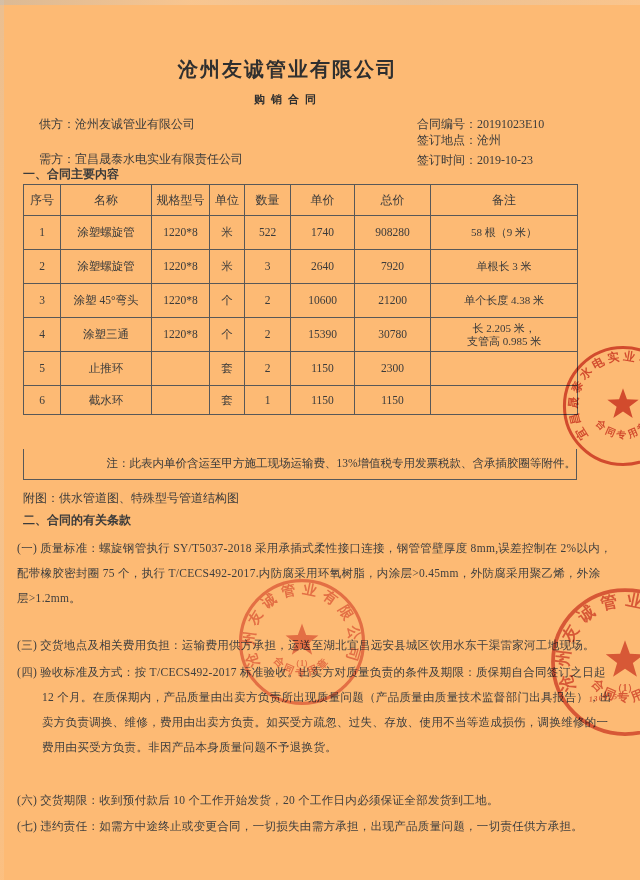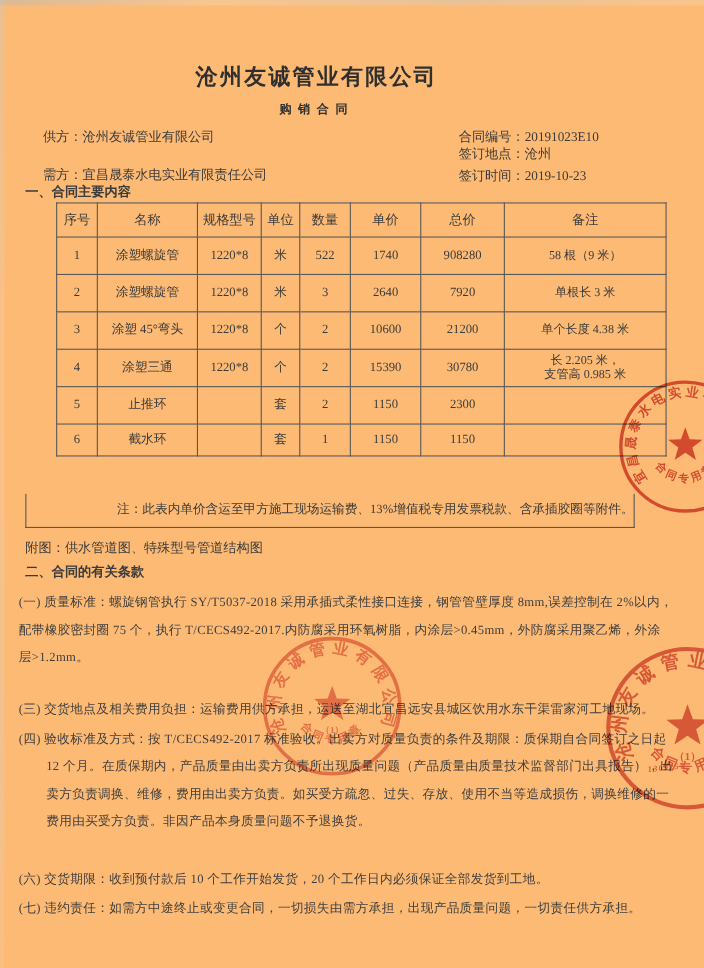--- a/index.html
+++ b/index.html
@@ -17,21 +17,21 @@
   .doc-title{position:absolute;top:92px;left:0;width:576px;text-align:center;
     font-size:11px;font-weight:600;letter-spacing:6px;color:#2f2f2f;}
   .line{position:absolute;font-size:12px;white-space:nowrap;}
   .supplier{top:116px;left:39px;}
   .buyer{top:151px;left:39px;}
   .meta-contract-no{top:116px;left:417px;}
   .meta-sign-place{top:132px;left:417px;}
   .meta-sign-date{top:152px;left:417px;}
   .s1-heading{top:166px;left:23px;font-weight:600;}
   .goods{position:absolute;top:184px;left:23px;width:554px;
-    border-collapse:collapse;table-layout:fixed;margin-left:28px;}
+    border-collapse:collapse;table-layout:fixed;}
   .goods th,.goods td{border:1px solid #585858;padding:0 2px;text-align:center;
     vertical-align:middle;font-weight:normal;font-size:11.5px;line-height:1.25;
     color:#3b3b3b;white-space:pre-line;overflow:hidden;}
   .goods thead tr{height:31px;}
   .goods thead th{font-size:12px;}
   .goods tbody tr{height:34px;}
   .goods tbody tr.short{height:29px;}
   .goods tbody tr.total{height:35px;}
   .goods td.remark{font-size:11px;line-height:13px;}
   .note-box{position:absolute;top:449px;left:23px;width:554px;height:31px;

